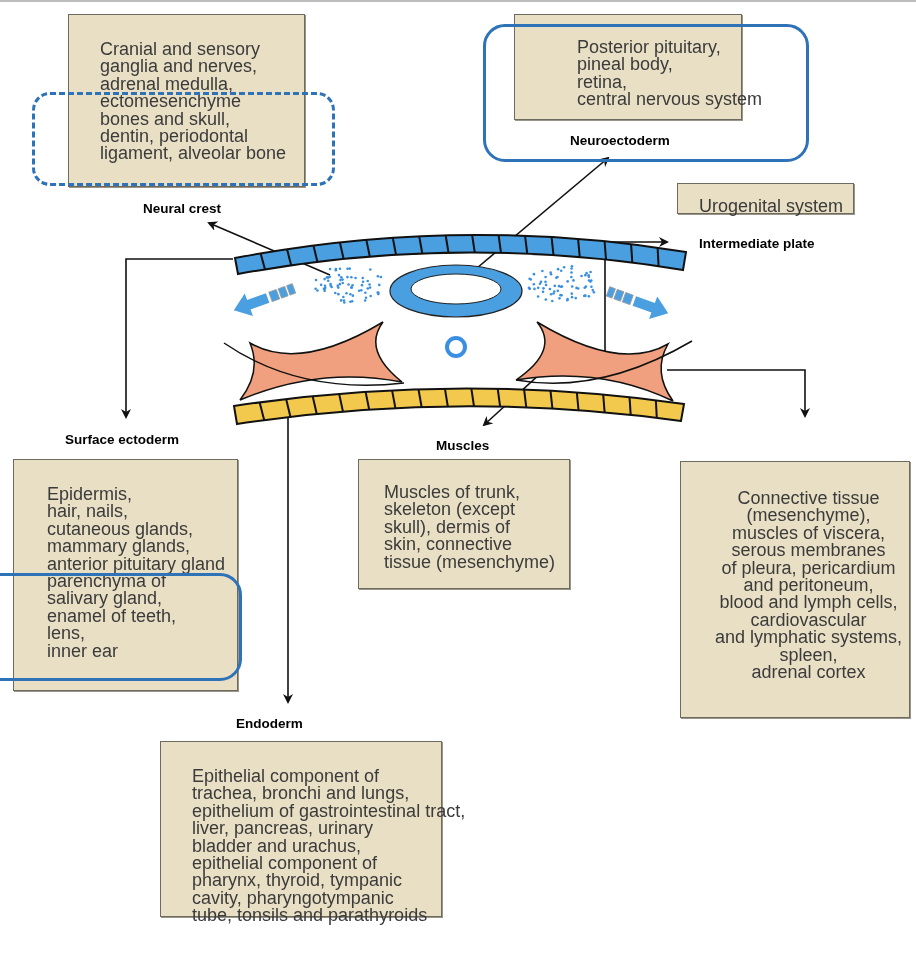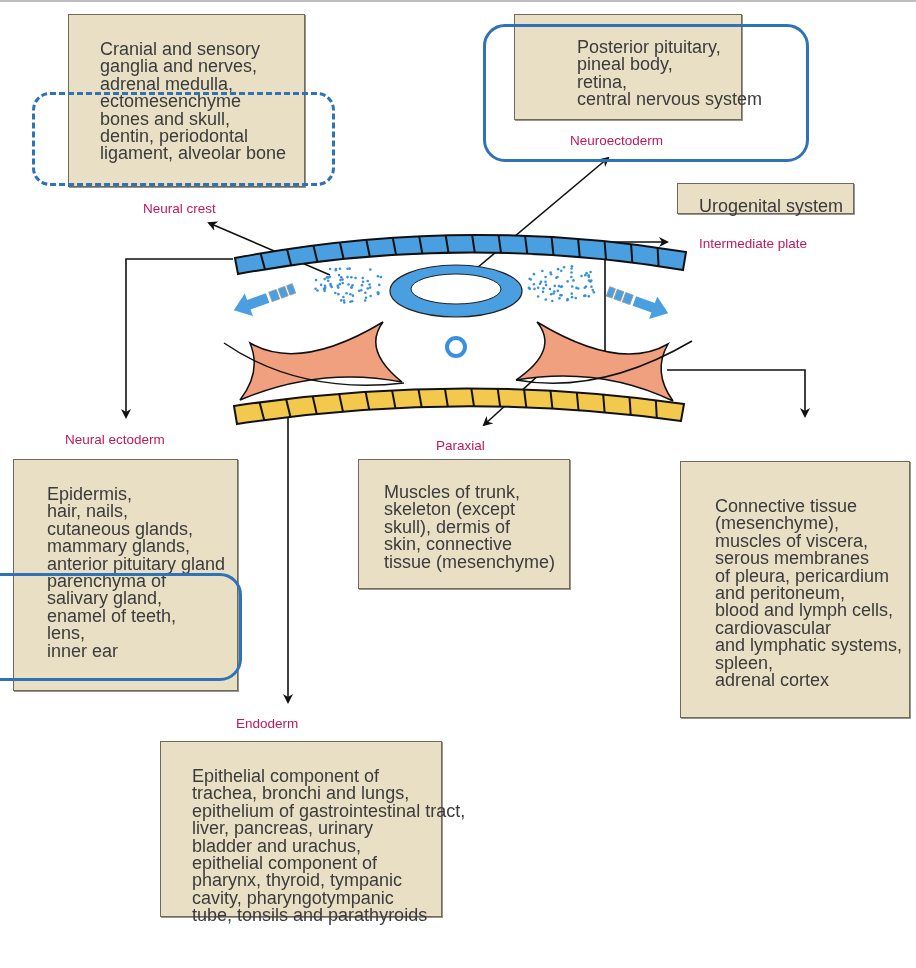--- a/index.html
+++ b/index.html
@@ -2,21 +2,21 @@
 <html><head>
 <meta charset="utf-8">
 <style>
   html, body { margin: 0; padding: 0; background: #ffffff; }
   body { width: 916px; height: 968px; position: relative; overflow: hidden;
          font-family: "Liberation Sans", sans-serif; color: #3a3a3a; }
   .topline { position: absolute; left: 0; top: 0; width: 916px; height: 2px; background: #bdbdbd; }
   .box { position: absolute; background: #e8dfc4; border: 1.5px solid #6d6a60;
          box-shadow: 1px 1px 0 #9a9588; box-sizing: border-box; }
   .box .txt { position: absolute; font-size: 18px; line-height: 17.4px; color: #3b3b3b; white-space: pre; }
-  .label { position: absolute; font-size: 13.5px; color: #be185d; white-space: nowrap; }
+  .label { position: absolute; font-size: 13.5px; color: #000000; white-space: nowrap; font-weight: bold; }
   svg.diag { position: absolute; left: 0; top: 0; }
   .hl { position: absolute; border: 3px solid #2e72b8; border-radius: 22px; box-sizing: border-box; }
   .hl.dashed { border-style: dashed; border-radius: 18px; }
 </style>
 </head>
 <body>
 
 <div class="topline"></div>
 
 <div class="box" style="left:68px;top:14px;width:237px;height:173px;">
@@ -36,46 +36,46 @@
 retina,
 central nervous system</div>
 </div>
 <div class="label" style="left:570px;top:133px;">Neuroectoderm</div>
 
 <div class="box" style="left:677px;top:183px;width:177px;height:31px;">
   <div class="txt" style="left:21px;top:14px;">Urogenital system</div>
 </div>
 <div class="label" style="left:699px;top:236px;">Intermediate plate</div>
 
-<div class="label" style="left:65px;top:432px;">Neural ectoderm</div>
+<div class="label" style="left:65px;top:432px;">Surface ectoderm</div>
 <div class="box" style="left:13px;top:459px;width:225px;height:232px;padding-left:12px;">
   <div class="txt" style="left:33px;top:26px;">Epidermis,
 hair, nails,
 cutaneous glands,
 mammary glands,
 anterior pituitary gland
 parenchyma of
 salivary gland,
 enamel of teeth,
 lens,
 inner ear</div>
 </div>
 
-<div class="label" style="left:436px;top:438px;">Paraxial</div>
+<div class="label" style="left:436px;top:438px;">Muscles</div>
 <div class="box" style="left:358px;top:459px;width:212px;height:130px;">
   <div class="txt" style="left:25px;top:24px;">Muscles of trunk,
 skeleton (except
 skull), dermis of
 skin, connective
 tissue (mesenchyme)</div>
 </div>
 
 <div class="label" style="left:760px;top:458px;">Lateral plate</div>
 <div class="box" style="left:680px;top:461px;width:230px;height:257px;">
-  <div class="txt" style="left:34px;top:36px;">Connective tissue
+  <div class="txt" style="left:34px;top:28px;text-align:center;">Connective tissue
 (mesenchyme),
 muscles of viscera,
 serous membranes
 of pleura, pericardium
 and peritoneum,
 blood and lymph cells,
 cardiovascular
 and lymphatic systems,
 spleen,
 adrenal cortex</div>

